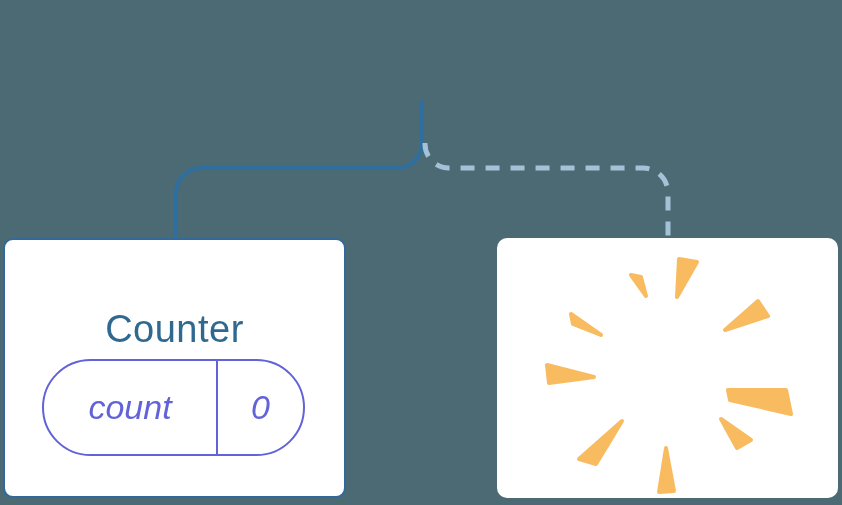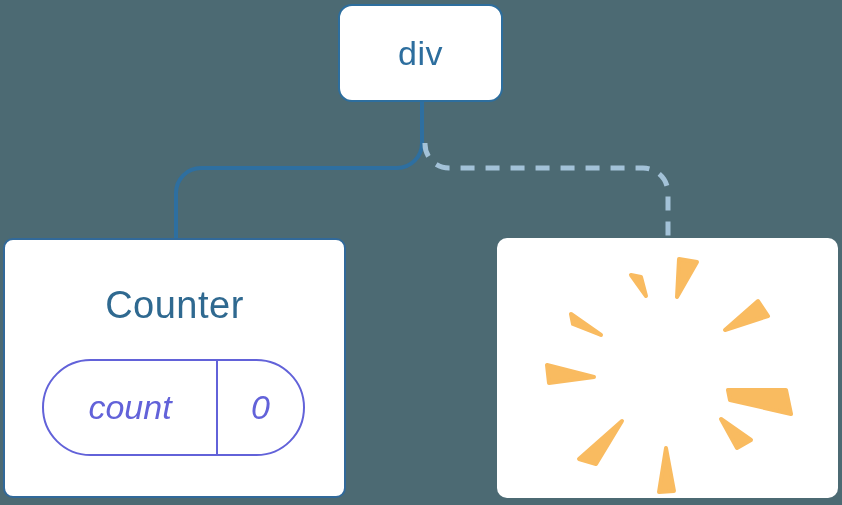--- a/index.html
+++ b/index.html
@@ -28,21 +28,21 @@
   }
   .root-label{
     font-size:34px;font-weight:500;color:#2D6E9E;letter-spacing:.5px;
   }
   .counter-card{
     left:3px;top:238px;width:343px;height:260px;
     border:2px solid #31699A;
     border-radius:10px;
   }
   .counter-title{
-    margin-top:44px;
+    margin-top:68px;
     text-align:center;
     font-size:38px;font-weight:500;color:#2F6990;
     letter-spacing:.5px;
   }
   .state-pill{
     position:absolute;left:37px;top:119px;
     width:263px;height:97px;
     box-sizing:border-box;
     border:2px solid #6262D9;
     border-radius:60px;
@@ -72,23 +72,20 @@
 </head>
 <body>
 
 <div class="stage" style="background-color: rgb(76, 106, 115);">
 
   <svg class="connectors" width="842" height="505" viewBox="0 0 842 505">
     <path d="M422,102 L422,143 A25,25 0 0 1 397,168 L201,168 A25,25 0 0 0 176,193 L176,239" fill="none" stroke="#2E6FA0" stroke-width="4" stroke-linecap="round"></path>
     <path d="M425,143 A24,24 0 0 0 449,168 L643,168 A25,25 0 0 1 668,193 L668,239" fill="none" stroke="#A3C2D8" stroke-width="5" stroke-dasharray="14 11"></path>
   </svg>
 
-  <div class="node root-node" style="background-color: rgb(255, 255, 255); border-color: rgb(45, 110, 158);">
-    <span class="root-label" style="color: rgb(45, 110, 158);">div</span>
-  </div>
 
   <div class="node counter-card" style="background-color: rgb(255, 255, 255); border-color: rgb(49, 105, 154);">
     <div class="counter-title" style="color: rgb(47, 105, 144);">Counter</div>
     <div class="state-pill" style="color: rgb(98, 98, 217); border-color: rgb(98, 98, 217); font-style: italic;">
       <span class="state-name">count</span>
       <span class="state-divider" style="background-color: rgb(98, 98, 217);"></span>
       <span class="state-value">0</span>
     </div>
   </div>
 

